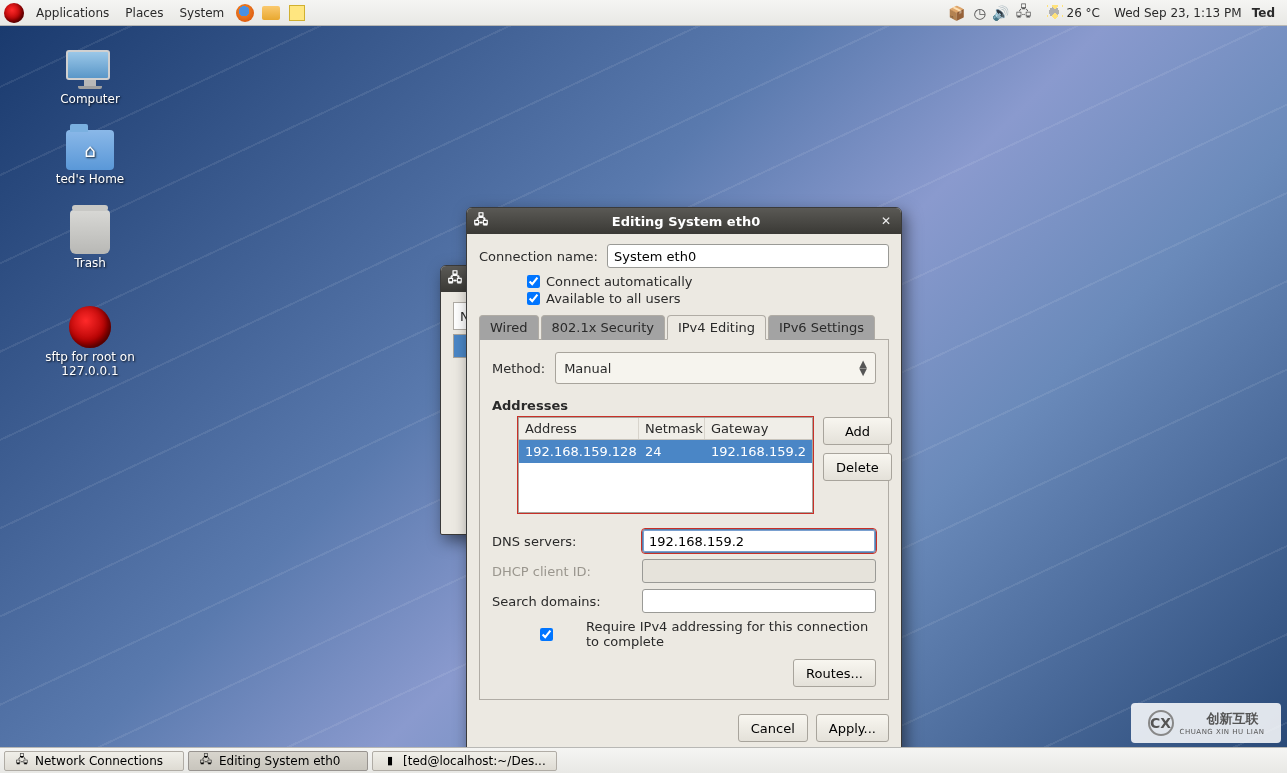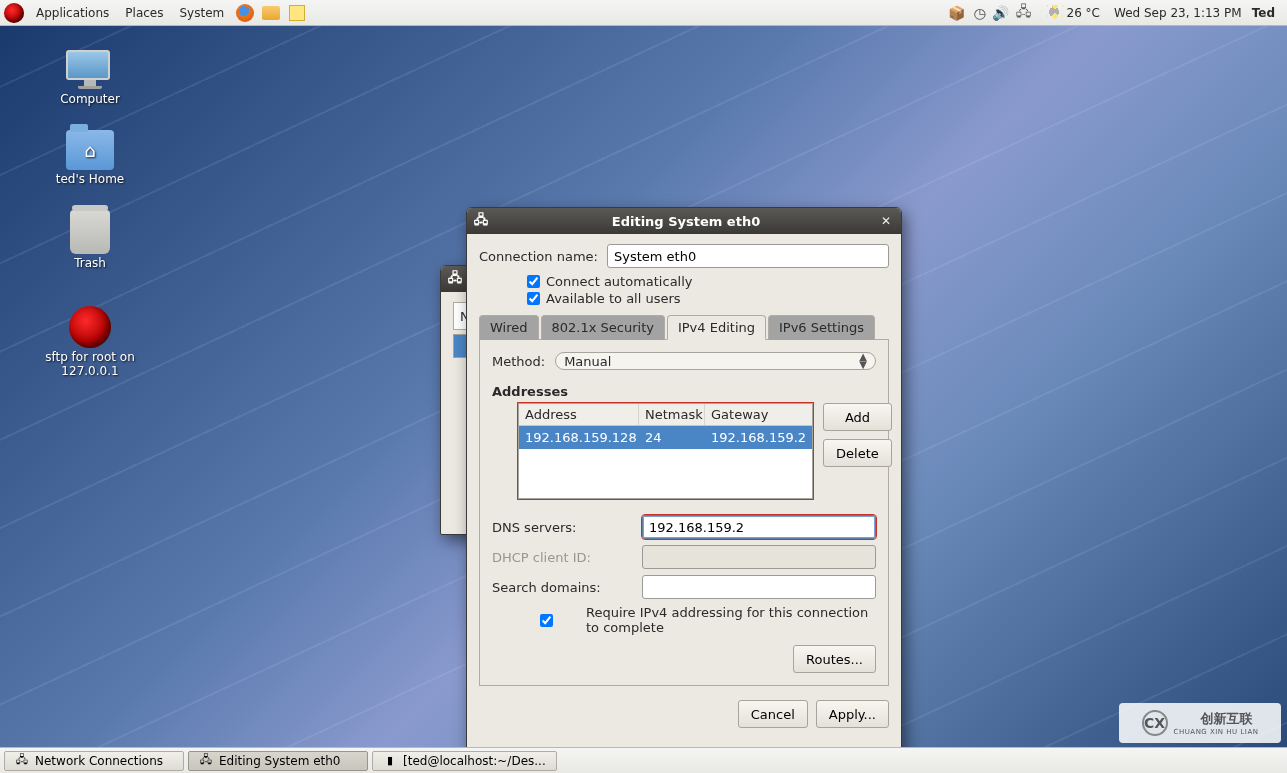--- a/index.html
+++ b/index.html
@@ -72,21 +72,21 @@
 }
 .chk-row { display: flex; align-items: center; gap: 6px; margin: 2px 0; font-size: 13px; padding-left: 48px; }
 .chk-row input { margin: 0; }
 
 .tabs { display: flex; margin-top: 8px; border-bottom: 1px solid #b0aca5; font-size: 13px; }
 .tab { padding: 4px 10px; background: #a3a3a3; border: 1px solid #b0aca5; border-bottom: none; border-radius: 4px 4px 0 0; margin-right: 2px; cursor: pointer; position: relative; top: 1px; }
 .tab.active { background: #ece9e2; border-bottom: 1px solid #ece9e2; }
 
 .tab-page { border: 1px solid #b0aca5; border-top: none; padding: 12px; background: #ece9e2; }
 .method-row { display: flex; align-items: center; gap: 10px; margin-bottom: 14px; }
-.combo { flex: 1; display: flex; align-items: center; justify-content: space-between; height: 18px; background: #f6f4ee; border: 1px solid #a8a49c; border-radius: 12px; padding: 0 8px; cursor: pointer; }
+.combo { flex: 1; display: flex; align-items: center; justify-content: space-between; height: 32px; background: #f6f4ee; border: 1px solid #a8a49c; border-radius: 3px; padding: 0 8px; cursor: pointer; }
 .combo .arrows { font-size: 10px; line-height: 8px; color: #555; }
 
 .addresses-section { display: flex; gap: 10px; margin-left: 26px; }
 .addr-table { flex: 1; }
 .addr-heading { font-weight: bold; margin-bottom: 4px; }
 .table-box { border: 1px solid #a8a49c; background: #fff; height: 96px; font-size: 13px; }
 .thead { display: flex; background: #f0eee8; border-bottom: 1px solid #c8c4bc; }
 .thead div { padding: 3px 6px; border-right: 1px solid #d8d4cc; }
 .th-addr { width: 120px; } .th-mask { width: 66px; } .th-gw { flex: 1; border-right: none !important; }
 .trow { display: flex; background: #4a86c6; color: #fff; }
@@ -117,21 +117,21 @@
 }
 .task-btn {
   height: 20px; display: flex; align-items: center; gap: 6px; padding: 0 10px;
   background: linear-gradient(#f0efe9, #dedbd3); border: 1px solid #b0aca5; border-radius: 2px; cursor: pointer;
   min-width: 180px;
 }
 .task-btn.active { background: linear-gradient(#d8d5cd, #c8c5bd); border-color: #989490; }
 .task-btn .ti { width: 14px; height: 14px; display: inline-flex; align-items: center; justify-content: center; font-size: 11px; }
 
 
-.watermark { position: absolute; right: 6px; bottom: 30px; width: 162px; height: 40px; background: rgba(255,255,255,0.85); border-radius: 4px; display: flex; align-items: center; justify-content: center; gap: 6px; font-size: 11px; color: #555; }
+.watermark { position: absolute; right: 6px; bottom: 30px; width: 150px; height: 40px; background: rgba(255,255,255,0.85); border-radius: 4px; display: flex; align-items: center; justify-content: center; gap: 6px; font-size: 11px; color: #555; }
 .watermark .cx { width: 26px; height: 26px; border: 2px solid #888; border-radius: 50%; display: flex; align-items: center; justify-content: center; font-weight: bold; font-size: 14px; }
 </style>
 </head>
 <body>
 
 <div class="top-panel">
   <div class="top-left">
     <div class="redhat-logo"></div>
     <span class="menu-item">Applications</span>
     <span class="menu-item">Places</span>

